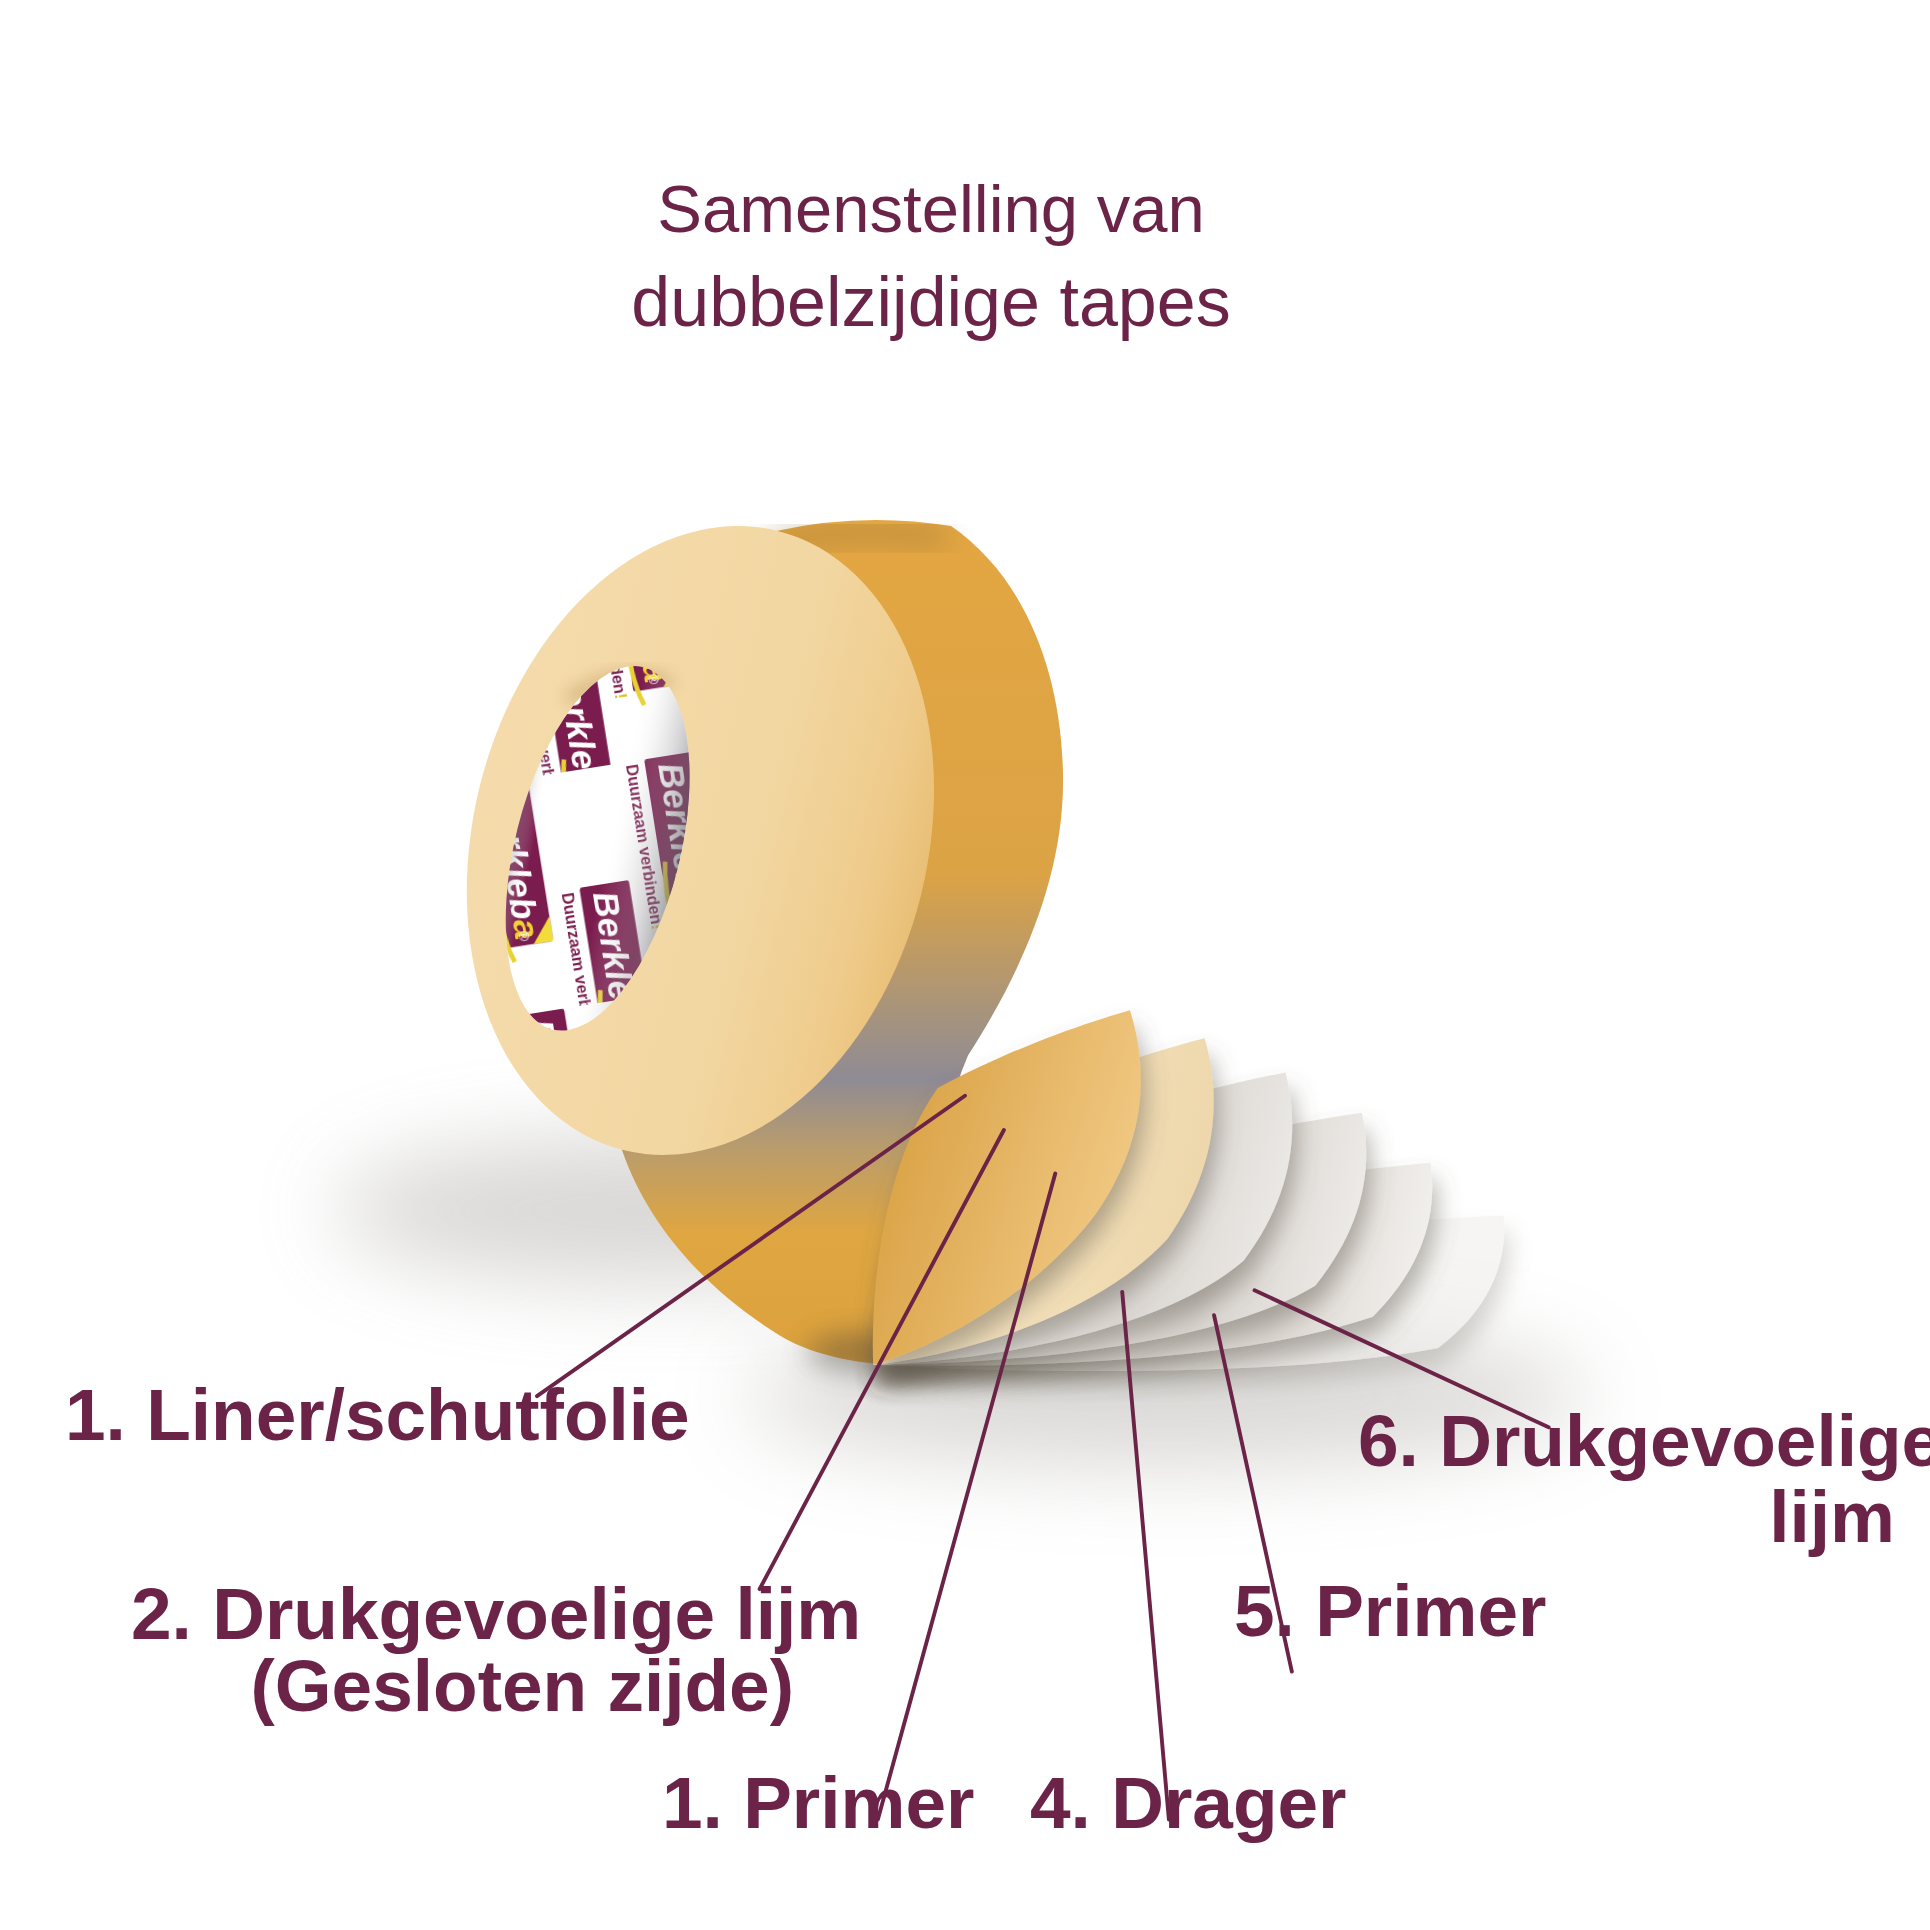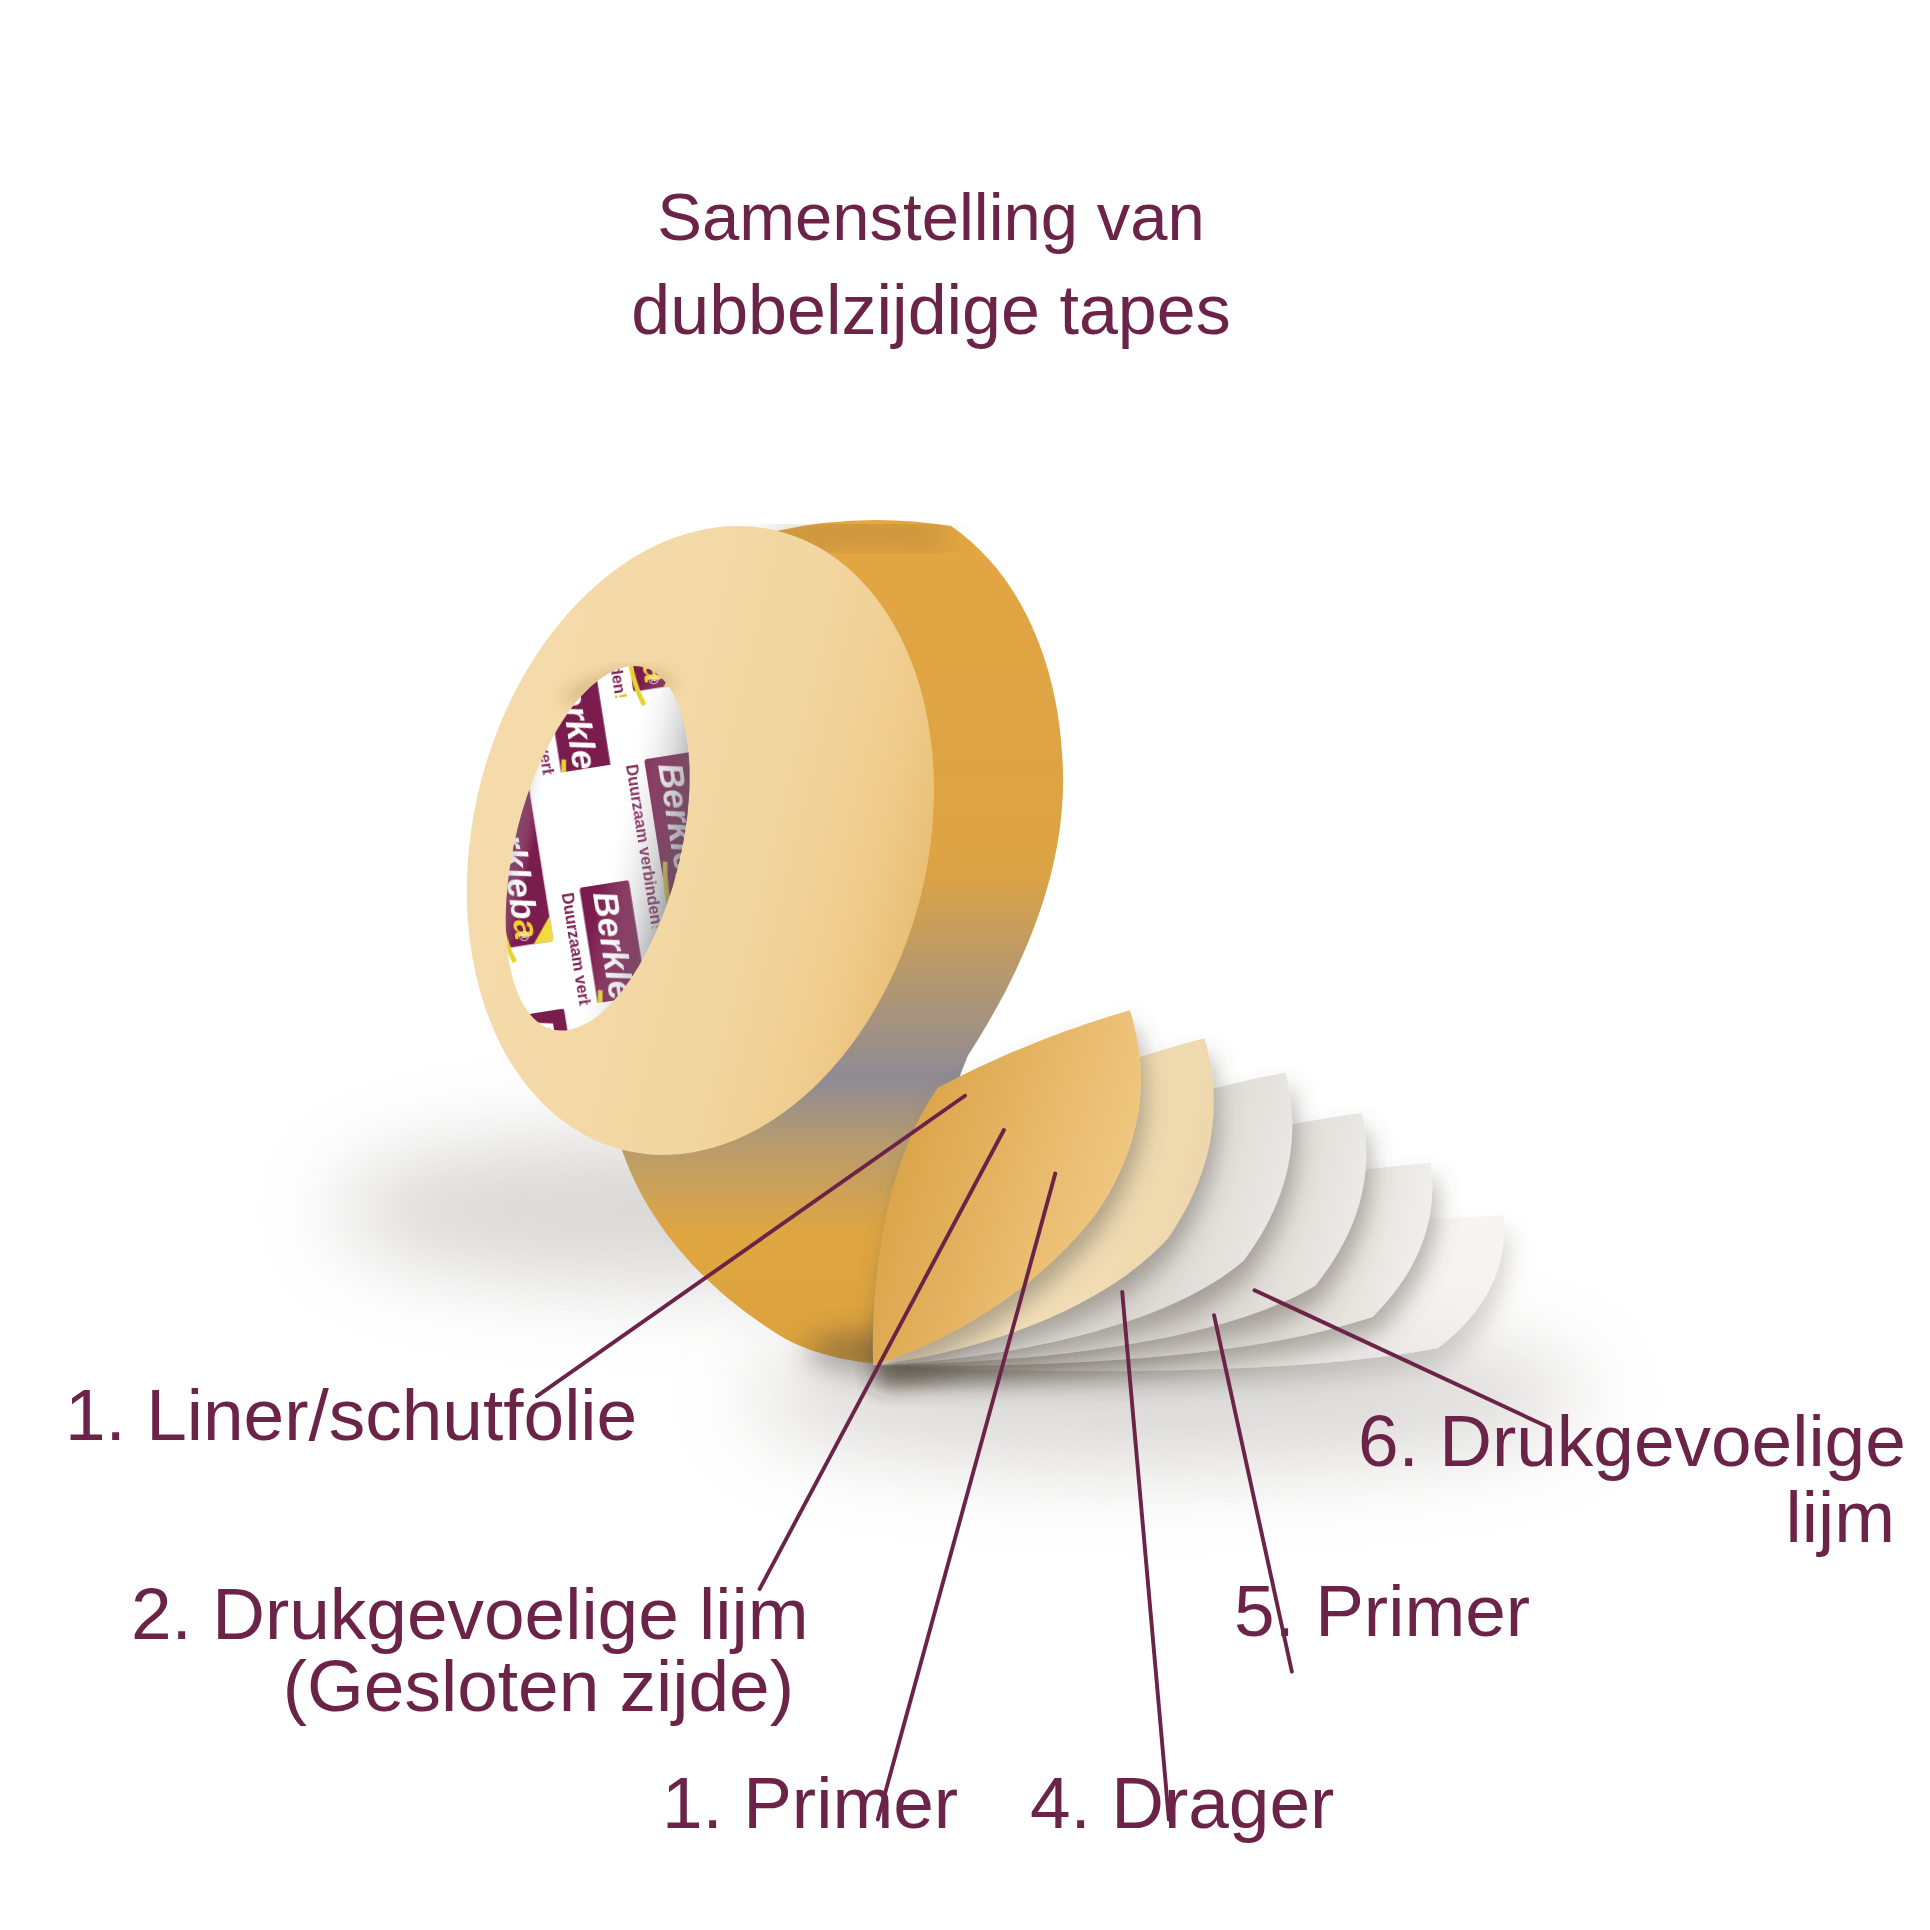--- a/index.html
+++ b/index.html
@@ -9,24 +9,24 @@
     background:#ffffff;
     font-family:"Liberation Sans","DejaVu Sans",sans-serif;
     overflow:hidden;
   }
   #art{position:absolute;left:0;top:0;width:1930px;height:1930px;}
   .txt{
     position:absolute;
     color:#6B2348;
     white-space:nowrap;
   }
-  .title-wrap{left:0;width:1862px;text-align:center;margin-top:8px;}
+  .title-wrap{left:0;width:1862px;text-align:center;}
   #title-line1{top:170px;font-size:67px;font-weight:400;}
   #title-line2{top:262px;font-size:70px;font-weight:400;}
-  .lbl{font-size:73px;line-height:72px;}
+  .lbl{font-size:73px;line-height:72px;font-weight:bold;}
   #label-1{left:65px;top:1379px;}
   #label-2{left:131px;top:1578px;width:663px;text-align:right;}
   #label-3{left:662px;top:1767px;}
   #label-4{left:1030px;top:1767px;}
   #label-5{left:1234px;top:1575px;text-align:center;}
   #label-6{left:1358px;top:1403px;width:537px;text-align:right;line-height:76px;}
 </style>
 </head>
 <body>
 

